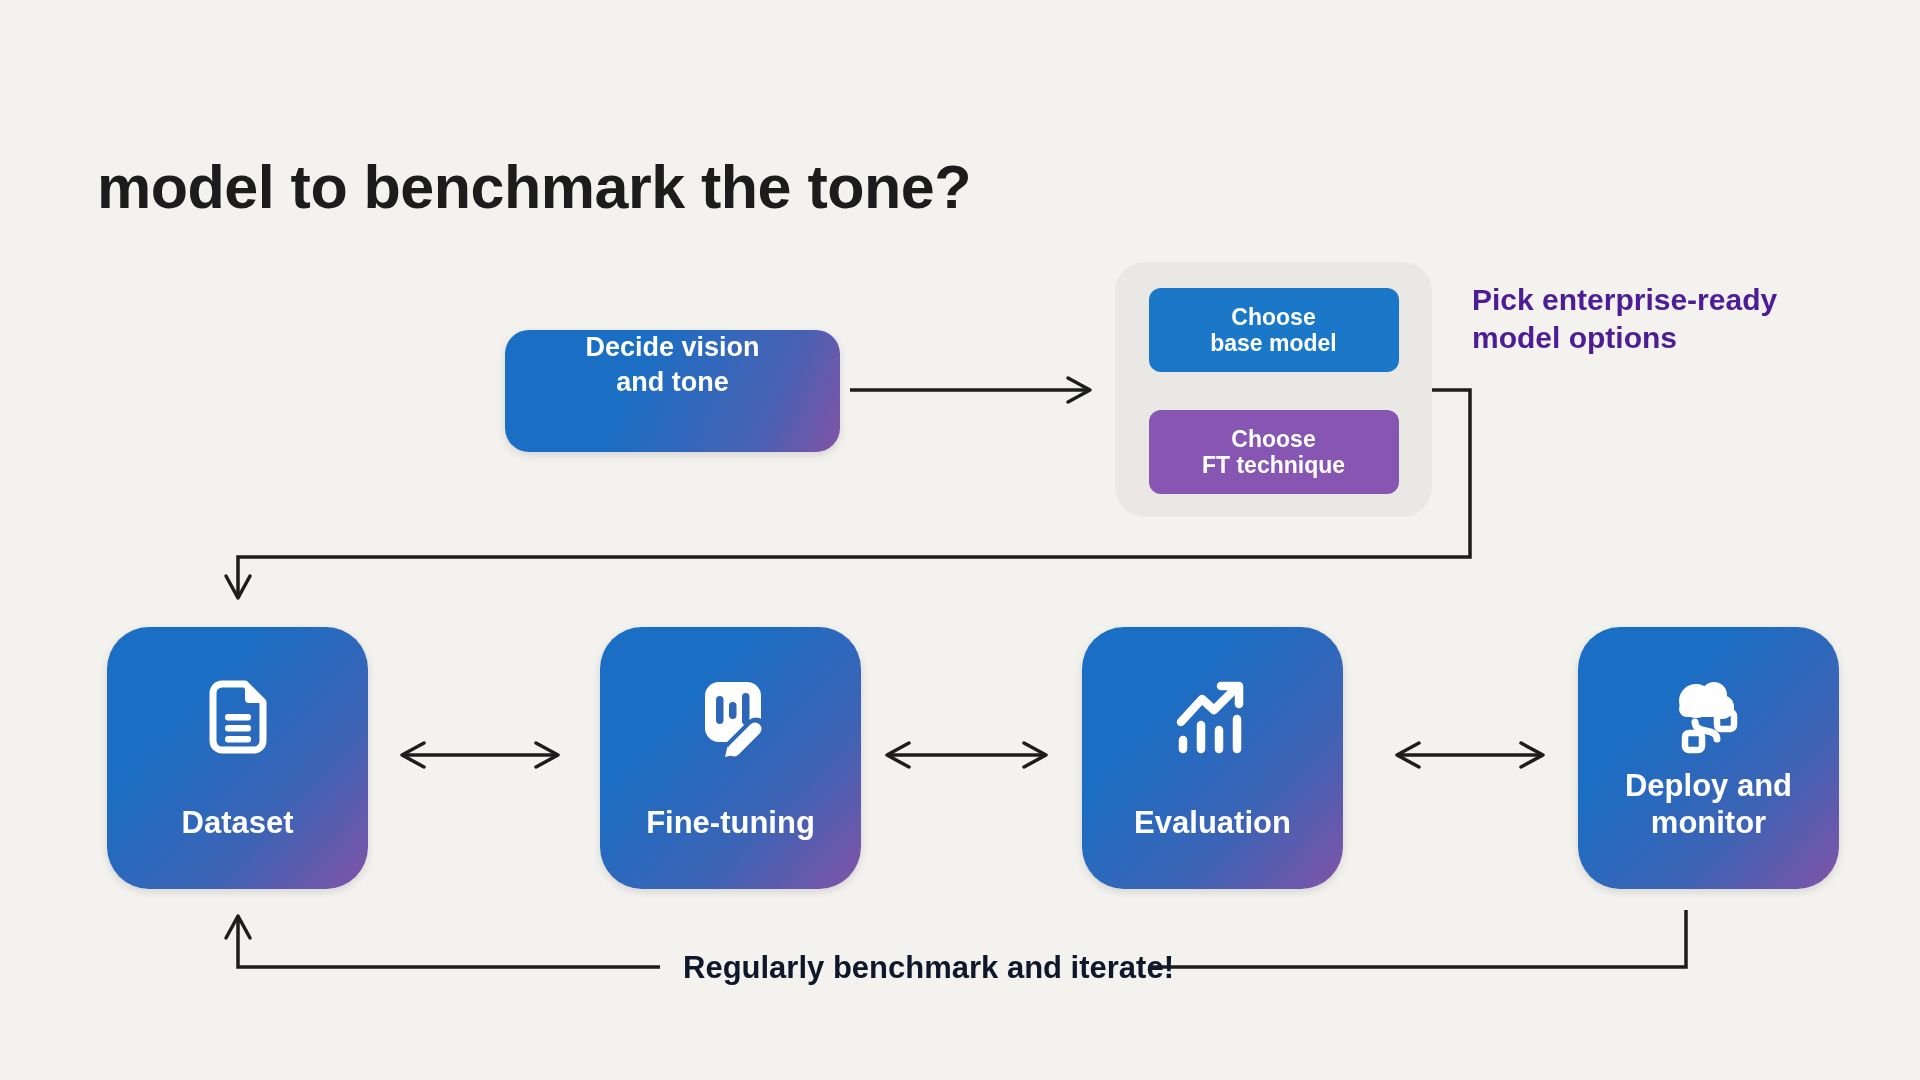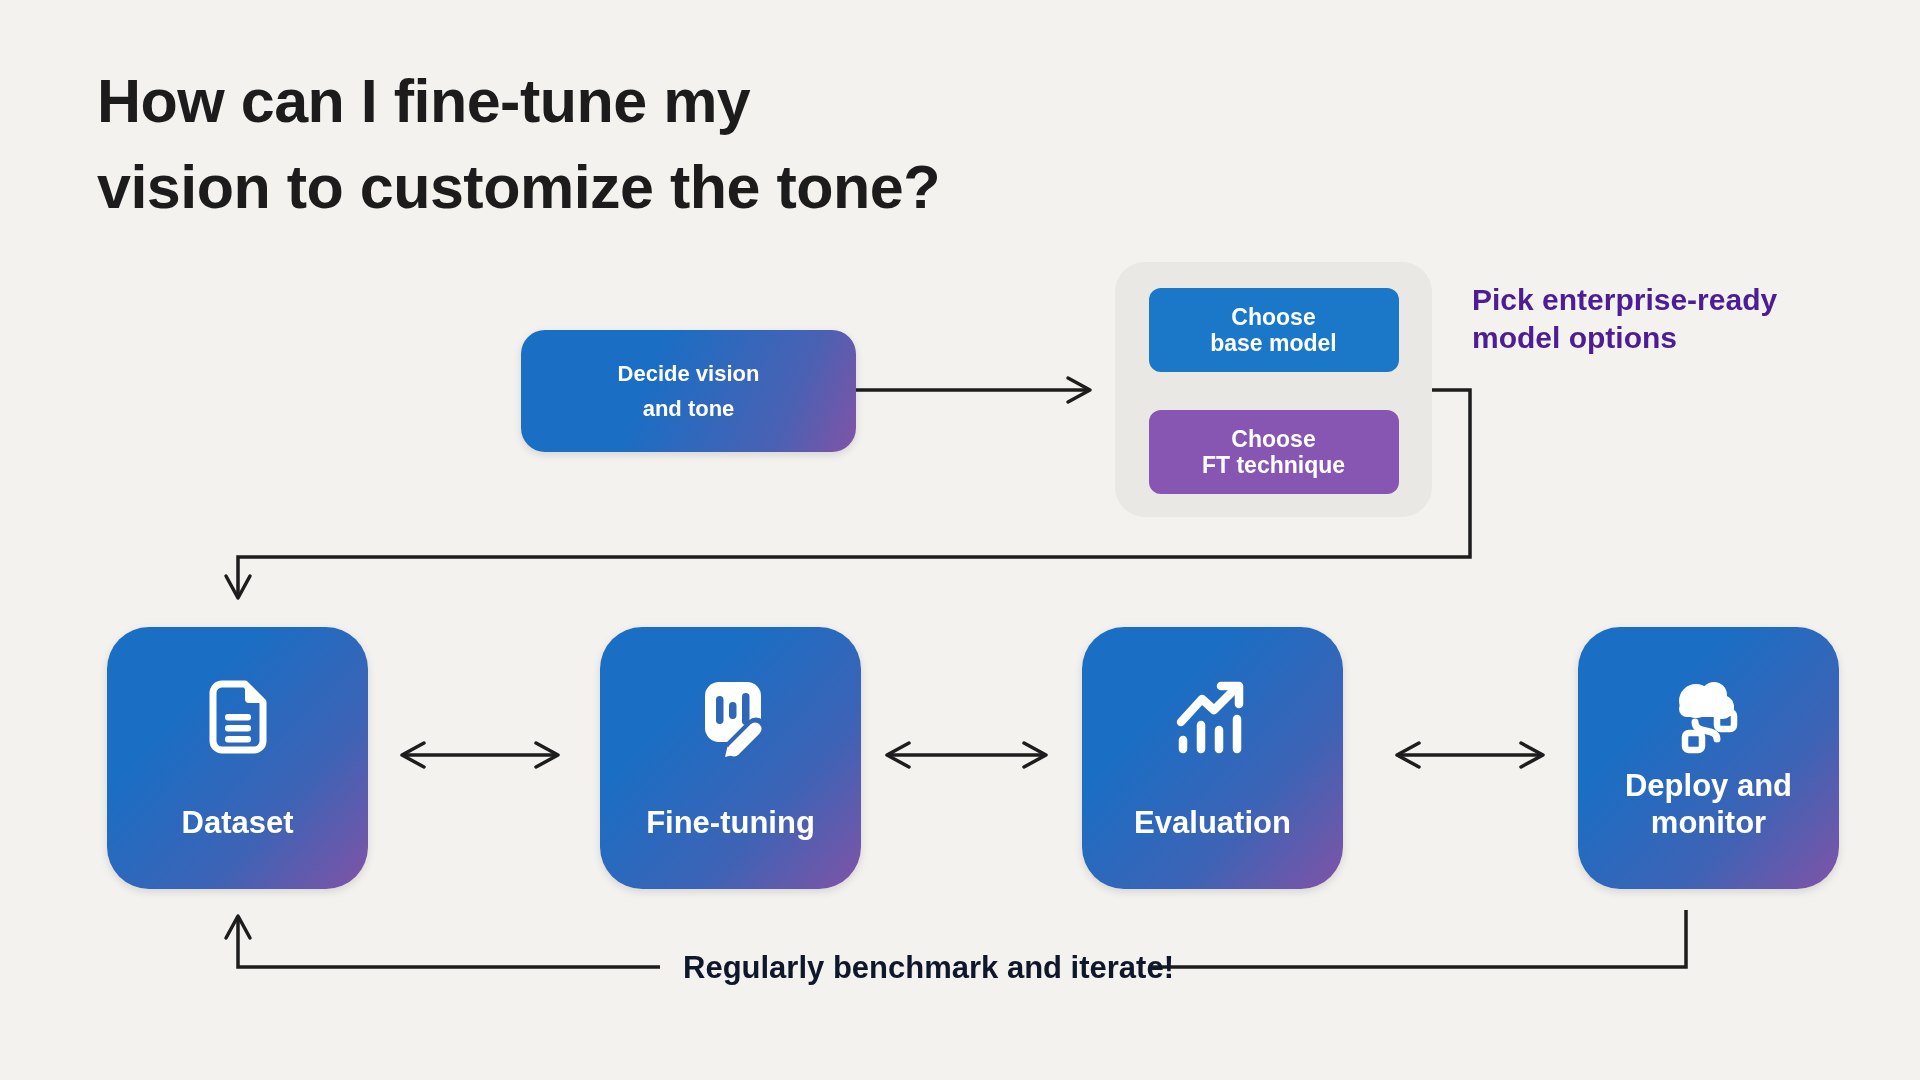--- a/index.html
+++ b/index.html
@@ -15,24 +15,23 @@
   .title{
     position:absolute;left:97px;top:58px;margin:0;
     font-size:61px;font-weight:700;color:#1c1c1c;
     line-height:86px;letter-spacing:-0.5px;
   }
 
   .decide-box{
     position:absolute;left:505px;top:330px;width:335px;height:122px;
     border-radius:24px;
     background:linear-gradient(113deg,#1a6ec4 38%,#4a61b3 78%,#8153a6 100%);
-    display:flex;flex-direction:column;align-items:center;justify-content:center;
-    color:#fff;font-size:22px;font-weight:700;line-height:35px;
+    display:flex;flex-direction:column;align-items:center;
+    color:#fff;font-size:27px;font-weight:700;line-height:35px;
     box-shadow:0 3px 8px rgba(0,0,0,0.12);
-    margin-left:16px;
   }
 
   .options-panel{
     position:absolute;left:1115px;top:262px;width:317px;height:255px;
     border-radius:30px;background:#e9e8e5;
     display:flex;flex-direction:column;align-items:center;
     padding-top:26px;box-sizing:border-box;gap:38px;
   }
   .opt-btn{
     width:250px;height:84px;border-radius:12px;
@@ -89,22 +88,22 @@
 
     <path d="M402 755 H558" fill="none" stroke="#1d1d1d" stroke-width="3.5" marker-start="url(#chev)" marker-end="url(#chev)"></path>
     <path d="M887 755 H1046" fill="none" stroke="#1d1d1d" stroke-width="3.5" marker-start="url(#chev)" marker-end="url(#chev)"></path>
     <path d="M1397 755 H1543" fill="none" stroke="#1d1d1d" stroke-width="3.5" marker-start="url(#chev)" marker-end="url(#chev)"></path>
 
     <path d="M238 916 V967 H660" fill="none" stroke="#1d1d1d" stroke-width="3.5" marker-start="url(#chev)"></path>
     <path d="M1150 967 H1686 V910" fill="none" stroke="#1d1d1d" stroke-width="3.5"></path>
   </svg>
 
   <h1 class="title">
-    <span>How can I fine-tune my</span><br>
-    <span>vision to customize the tone?</span>
+    <br>
+    <span>model to benchmark the tone?</span>
   </h1>
 
   <div class="decide-box">
     <span>Decide vision</span>
     <span>and tone</span>
   </div>
 
   <div class="options-panel">
     <div class="opt-btn blue">
       <span>Choose</span>

